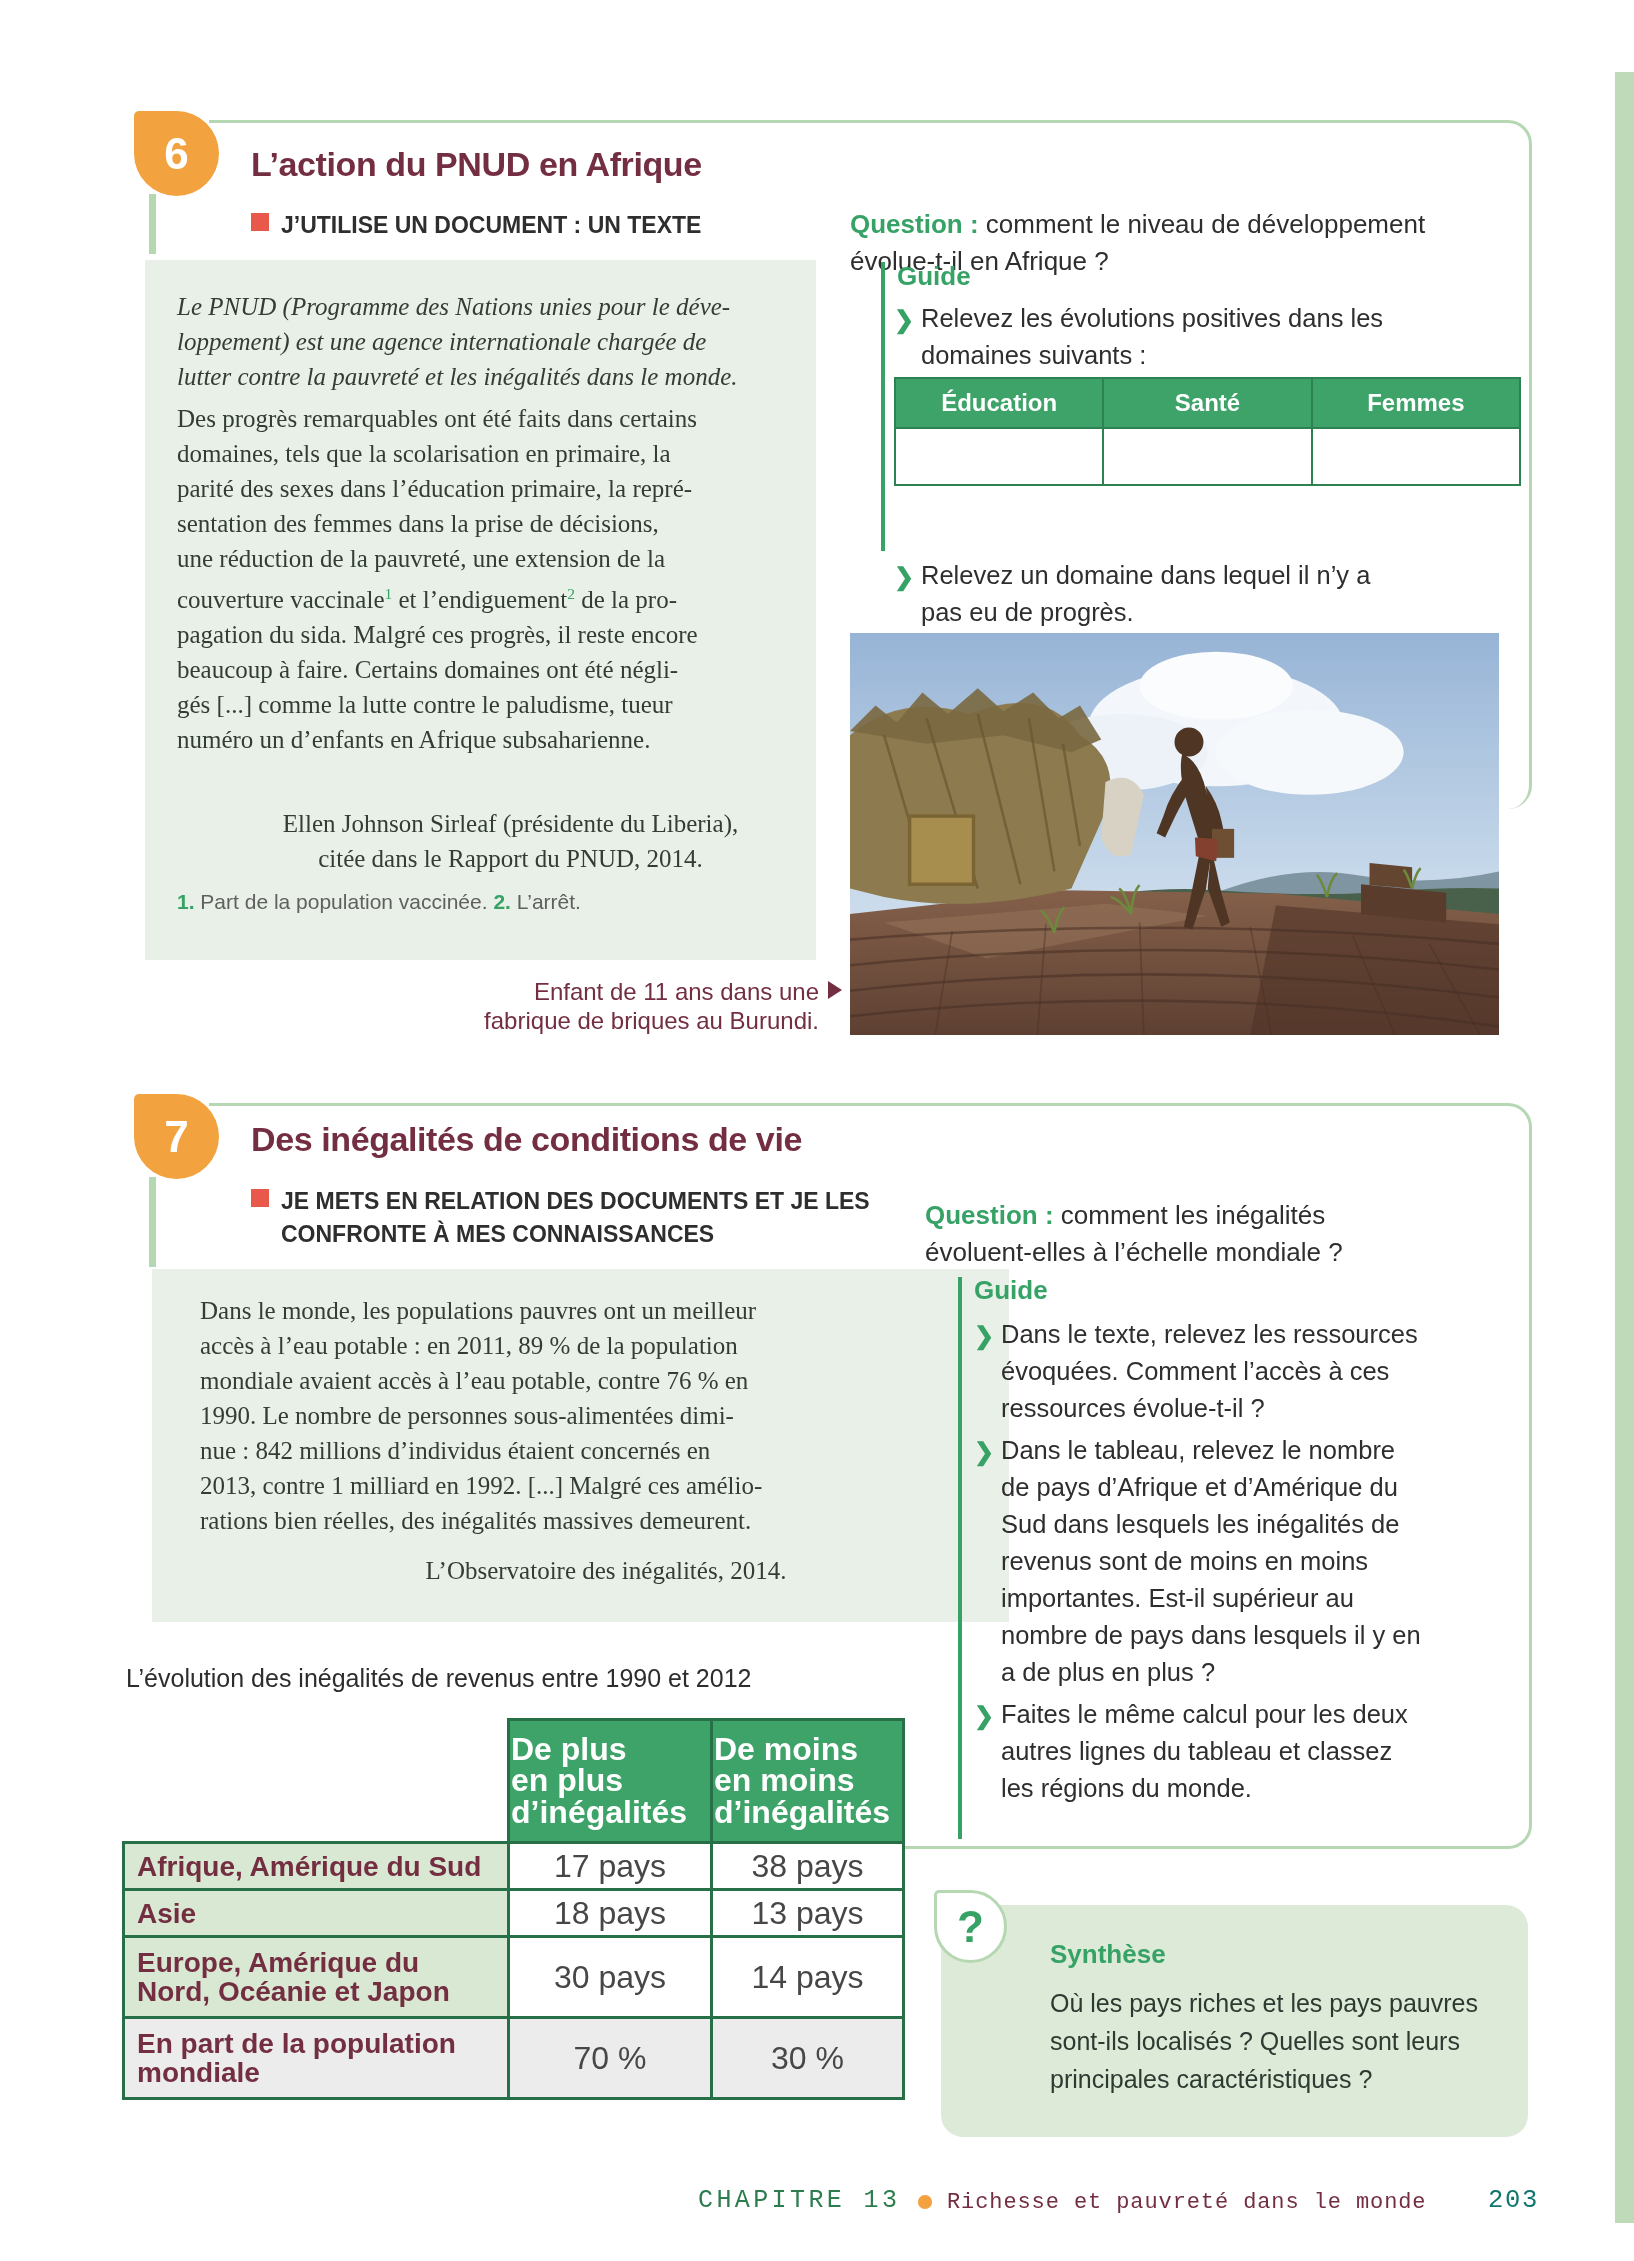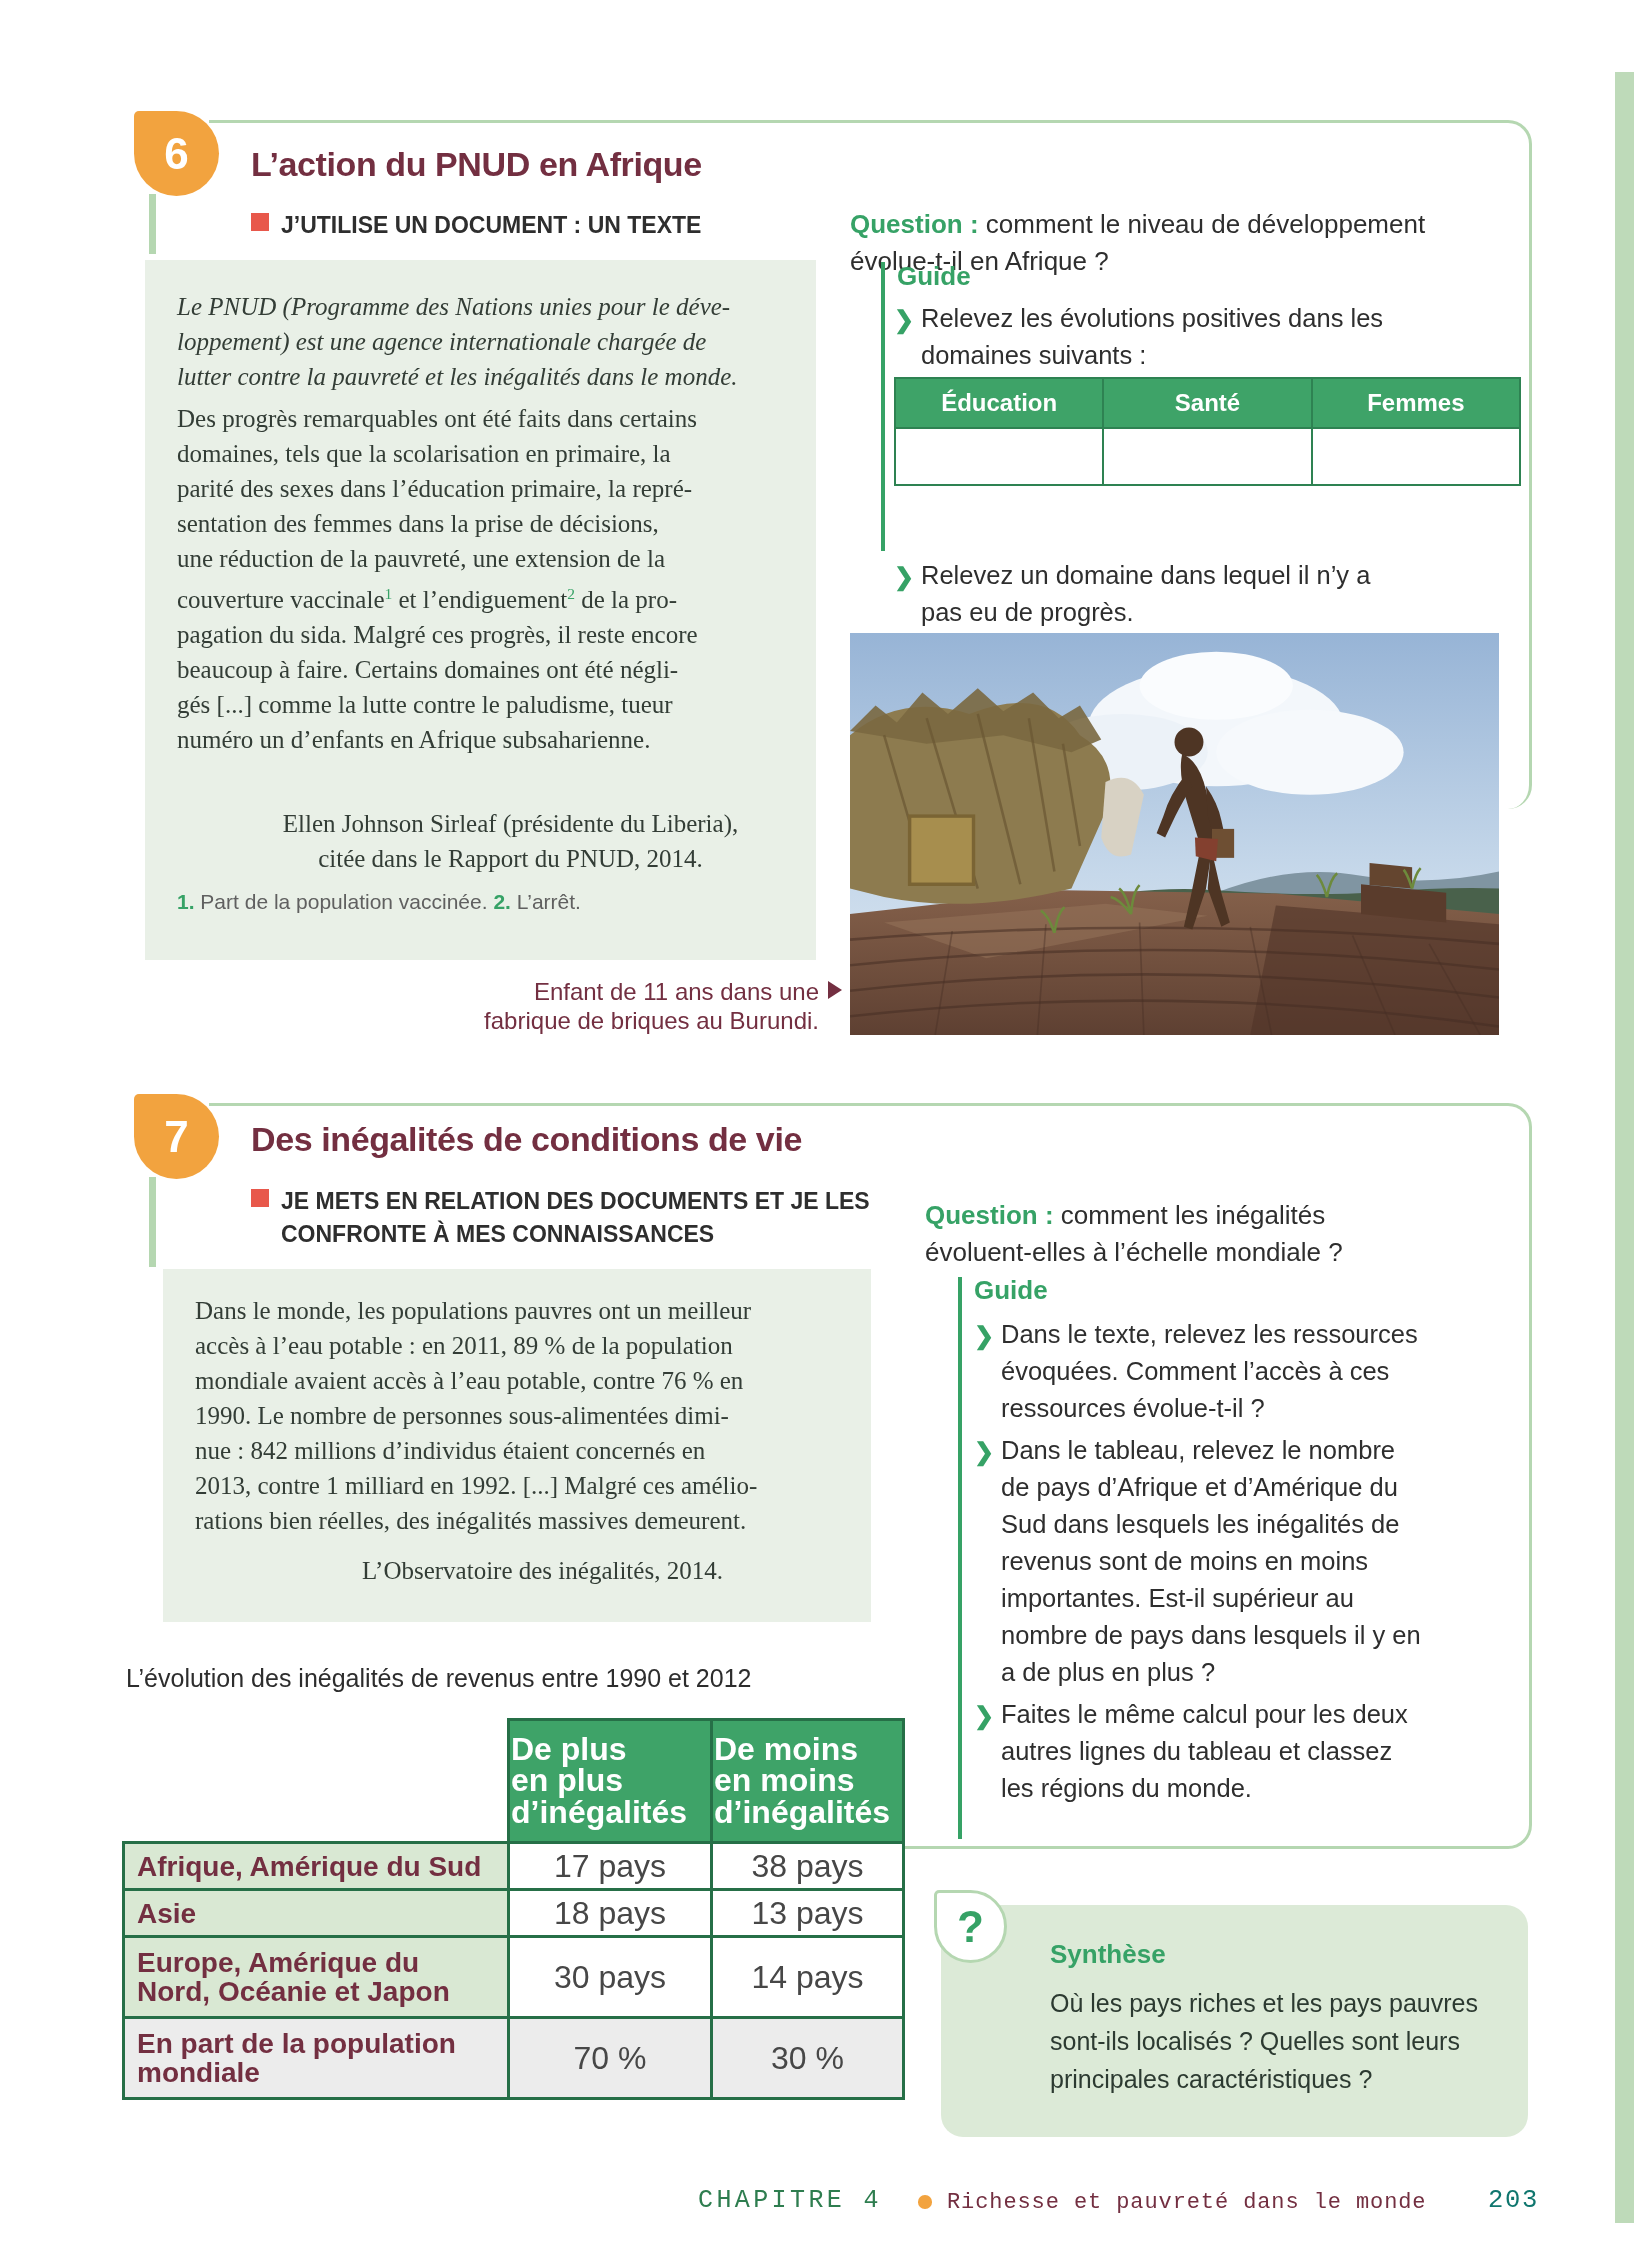--- a/index.html
+++ b/index.html
@@ -218,21 +218,21 @@
   <div class="abs frame closed" style="left:209px;top:1103px;width:1320px;height:740px;"></div>
   <div class="abs connector" style="left:149px;top:1177px;height:90px;"></div>
   <div class="abs badge" style="left:134px;top:1094px;">7</div>
   <div class="abs doc-title" style="left:251px;top:1120px;">Des inégalités de conditions de vie</div>
   <div class="abs method" style="left:251px;top:1185px;width:647px;">
     <span class="sq"></span>
     <span class="mtxt preline">JE METS EN RELATION DES DOCUMENTS ET JE LES
 CONFRONTE À MES CONNAISSANCES</span>
   </div>
 
-  <div class="abs greenblock" style="left:163px;top:1269px;width:708px;height:353px;padding:24px 32px;">
+  <div class="abs greenblock" style="left:152px;top:1269px;width:857px;height:353px;padding:24px 48px;">
     <div class="serif preline">Dans le monde, les populations pauvres ont un meilleur
 accès à l’eau potable : en 2011, 89 % de la population
 mondiale avaient accès à l’eau potable, contre 76 % en
 1990. Le nombre de personnes sous-alimentées dimi-
 nue : 842 millions d’individus étaient concernés en
 2013, contre 1 milliard en 1992. [...] Malgré ces amélio-
 rations bien réelles, des inégalités massives demeurent.</div>
     <div class="serif preline" style="text-align:center;padding-left:51px;margin-top:15.3px;">L’Observatoire des inégalités, 2014.</div>
   </div>
 
@@ -311,19 +311,19 @@
     </table>
 
 
   <div class="abs syn-box" style="left:941px;top:1905px;width:587px;height:232px;"></div>
   <div class="abs syn-badge" style="left:934px;top:1890px;">?</div>
   <div class="abs syn-title" style="left:1050px;top:1939px;">Synthèse</div>
   <div class="abs syn-body preline" style="left:1050px;top:1984px;width:460px;">Où les pays riches et les pays pauvres
 sont-ils localisés ? Quelles sont leurs
 principales caractéristiques ?</div>
 
-  <div class="abs foot foot-ch" style="left:698px;top:2186px;">CHAPITRE 4</div>
+  <div class="abs foot foot-ch" style="left:698px;top:2186px;">CHAPITRE 13</div>
   <div class="abs foot-dot" style="left:918px;top:2195px;"></div>
   <div class="abs foot foot-ti" style="left:947px;top:2190px;">Richesse et pauvreté dans le monde</div>
   <div class="abs foot foot-pg" style="left:1488px;top:2186px;">203</div>
 
 </div>
 
 
 </body></html>

